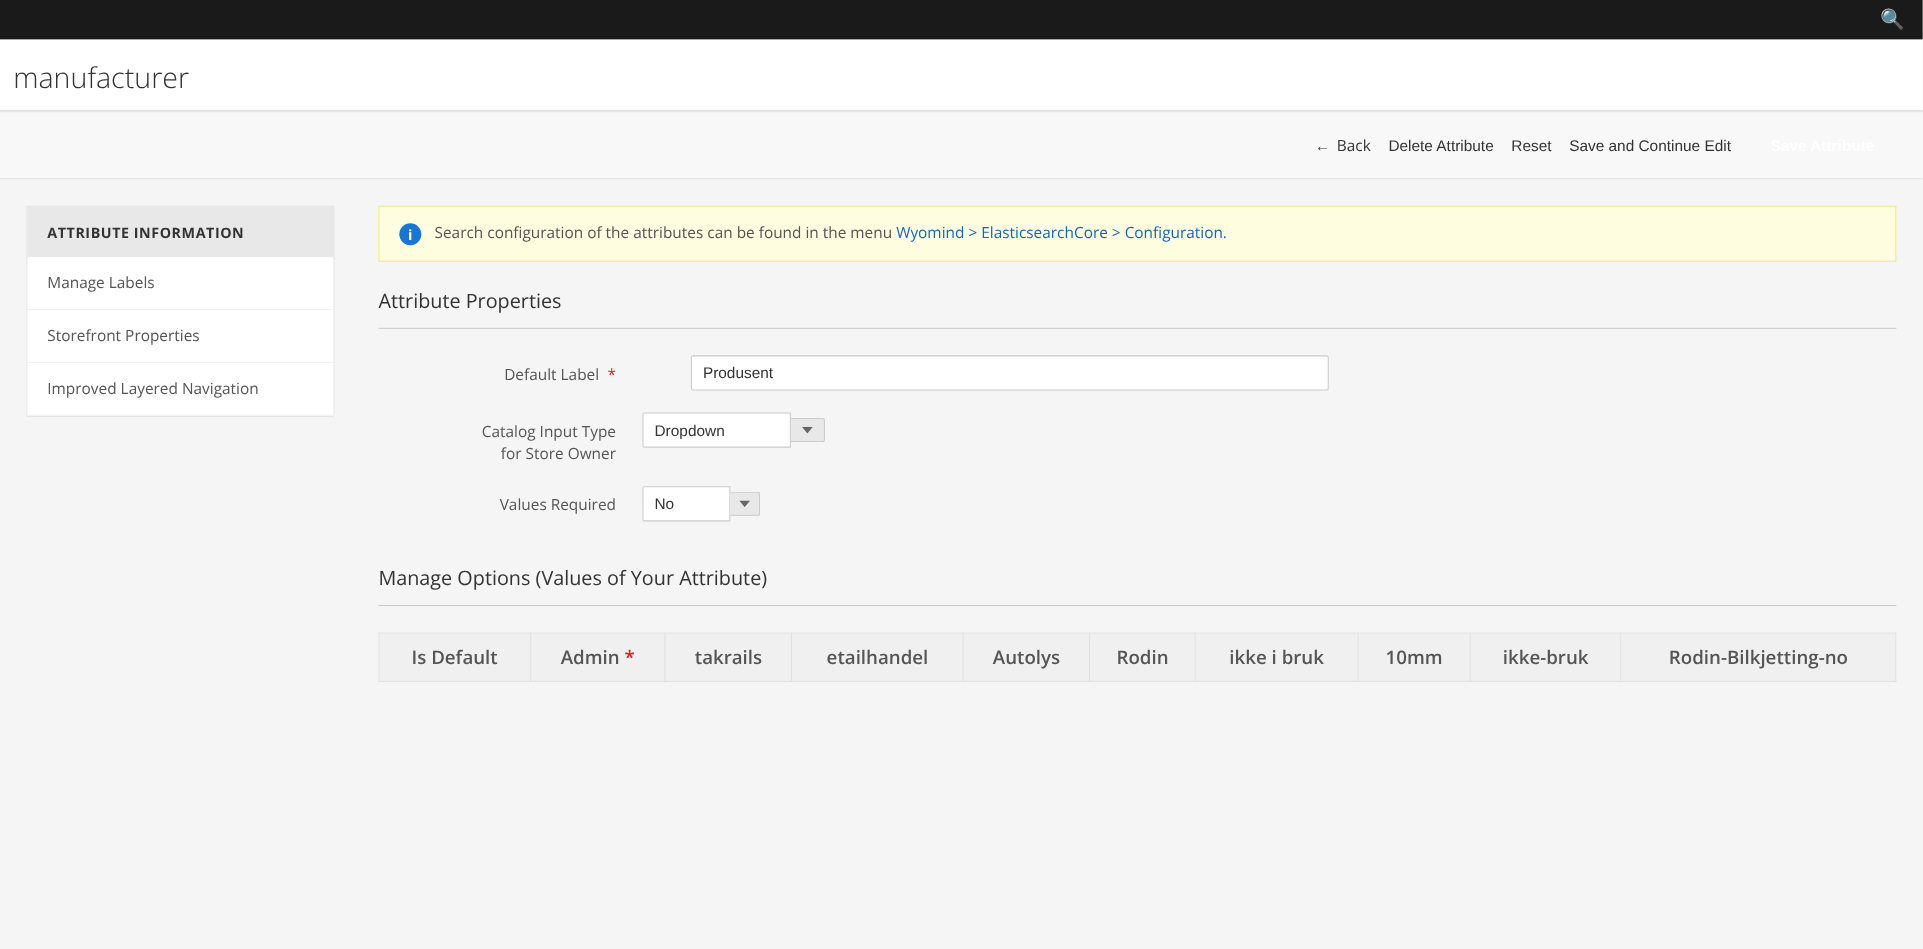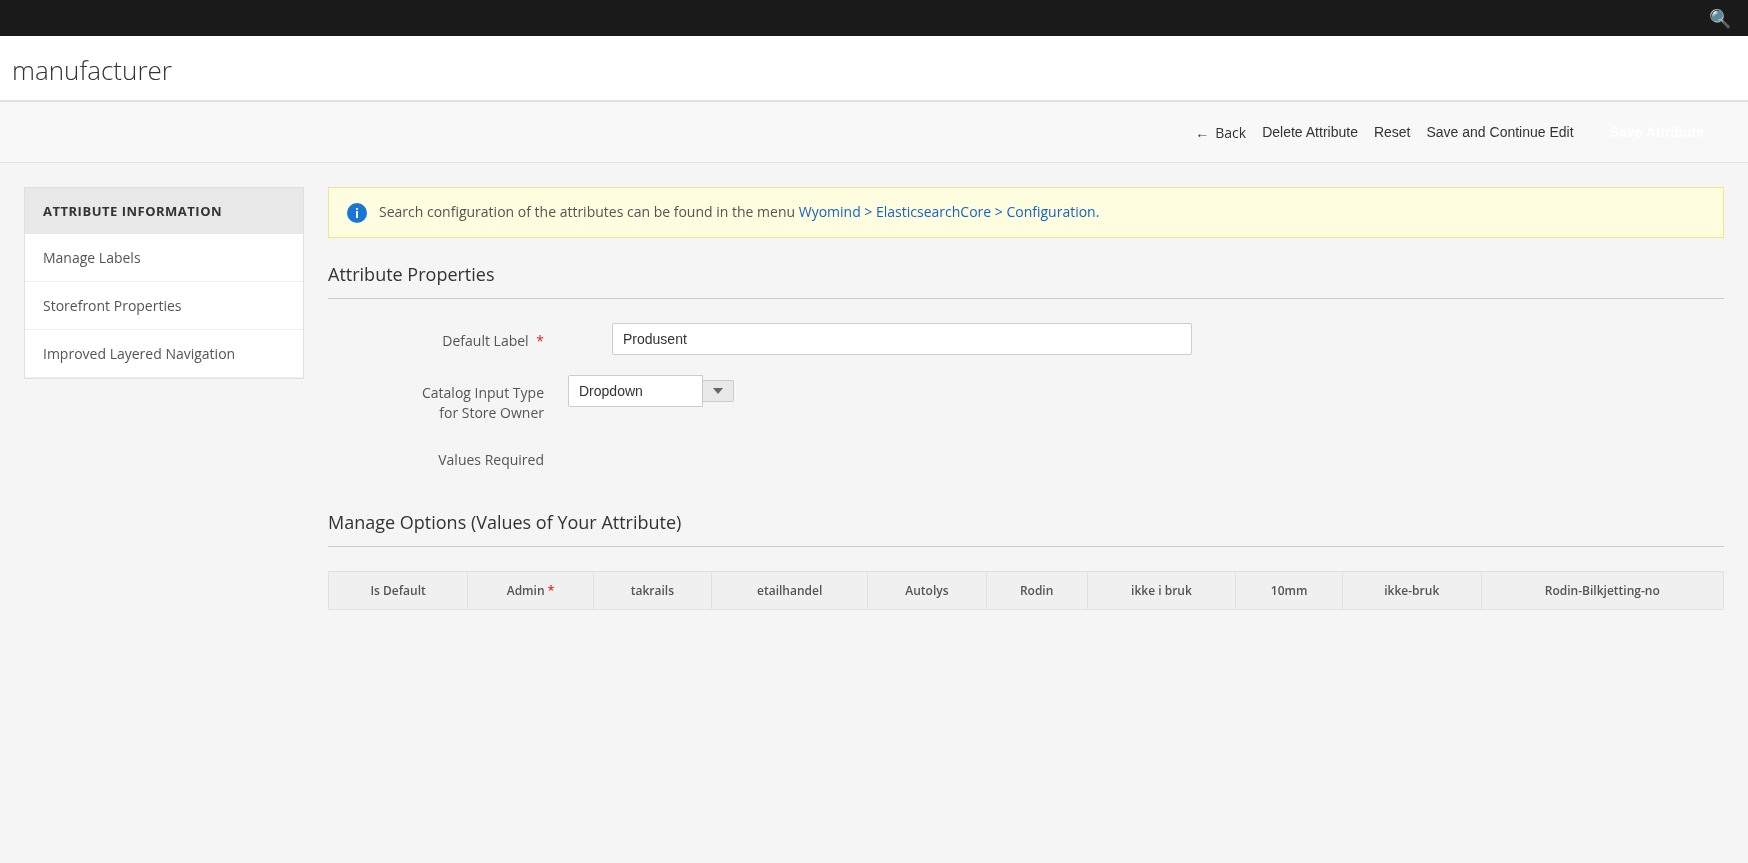--- a/index.html
+++ b/index.html
@@ -72,21 +72,21 @@
       font-size: 15px;
       font-weight: 600;
       border: none;
       cursor: pointer;
     }
 
     
     .main-content {
       display: flex;
       padding: 24px;
-      gap: 0;
+      gap: 16px;
       align-items: flex-start;
     }
 
     
     .sidebar {
       width: 280px;
       min-width: 280px;
       background: #fff;
       border: 1px solid #e0e0e0;
       margin-right: 24px;
@@ -245,21 +245,21 @@
       border-collapse: collapse;
       background: #fff;
       border: 1px solid #e0e0e0;
       margin-top: 0;
     }
     .options-table thead tr {
       background: #f0f0f0;
     }
     .options-table th {
       padding: 10px 12px;
-      font-size: 12px;
+      font-size: 17px;
       font-weight: 600;
       color: #555;
       border: 1px solid #e0e0e0;
       text-align: center;
     }
     .options-table th .required {
       color: #e02020;
     }
 
     
@@ -352,20 +352,33 @@
                 </svg>
             </div>
           </div>
         </div>
       </div>
 
       <div class="form-row">
         <div class="form-label">
           Values Required
         </div>
+        <div class="form-control-wrap">
+          <div class="form-select-wrap">
+            <select class="form-select" style="min-width:80px;">
+              <option selected="">No</option>
+              <option>Yes</option>
+            </select>
+            <div class="select-arrow-small">
+              <svg width="10" height="6" viewBox="0 0 10 6">
+                  <path d="M0 0l5 6 5-6z" fill="#666"></path>
+                </svg>
+            </div>
+          </div>
+        </div>
       </div>
     </div>
 
     <div class="manage-options">
       <h2 class="section-title">Manage Options (Values of Your Attribute)</h2>
       <hr class="section-divider">
 
       <table class="options-table">
         <thead>
           <tr>

